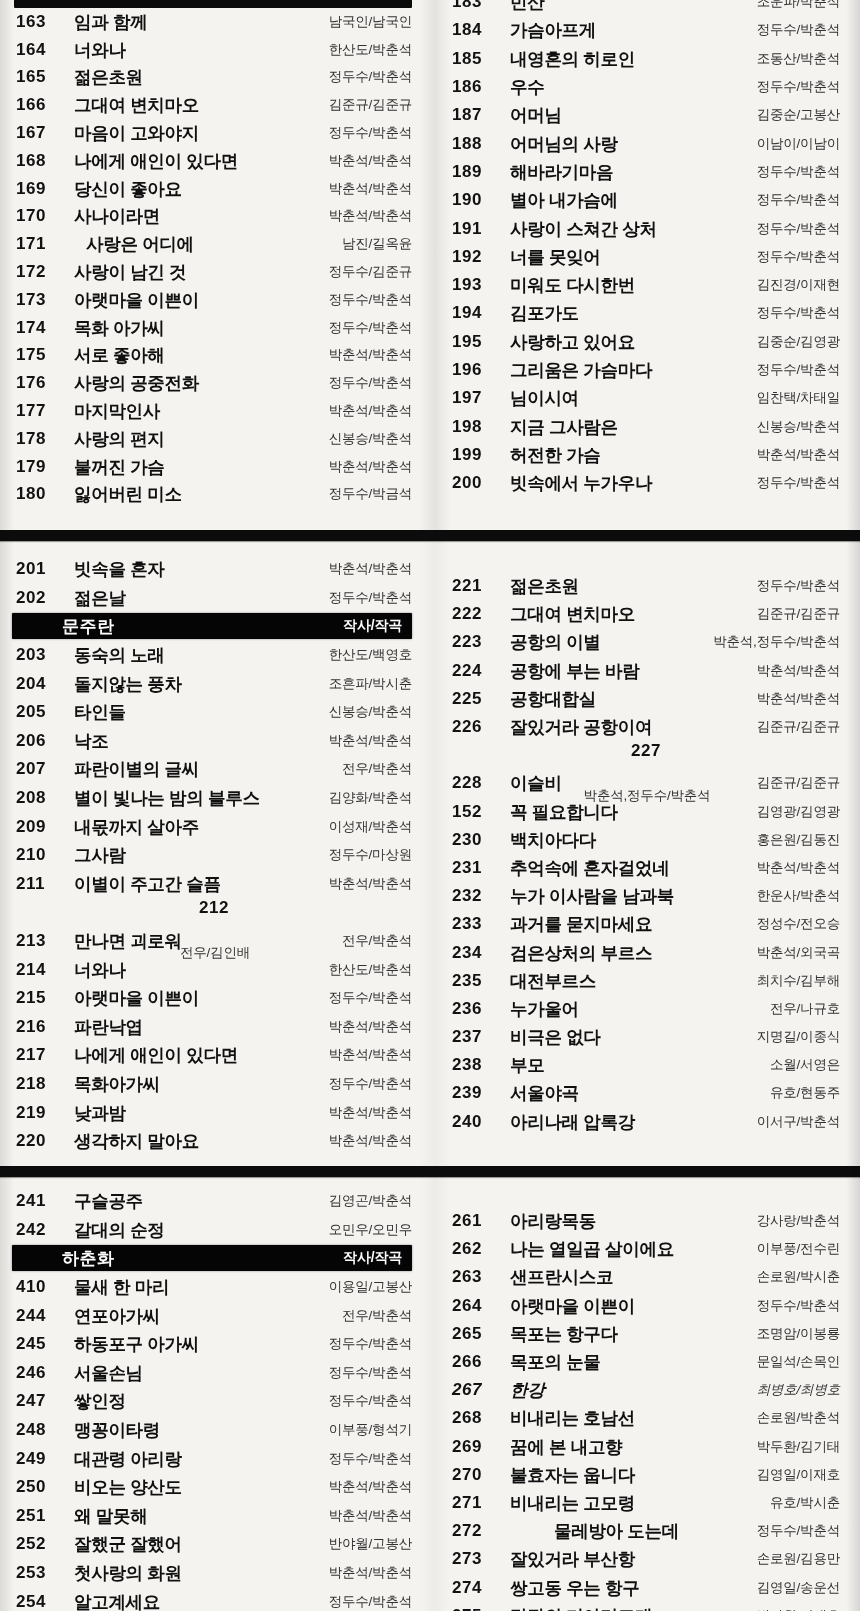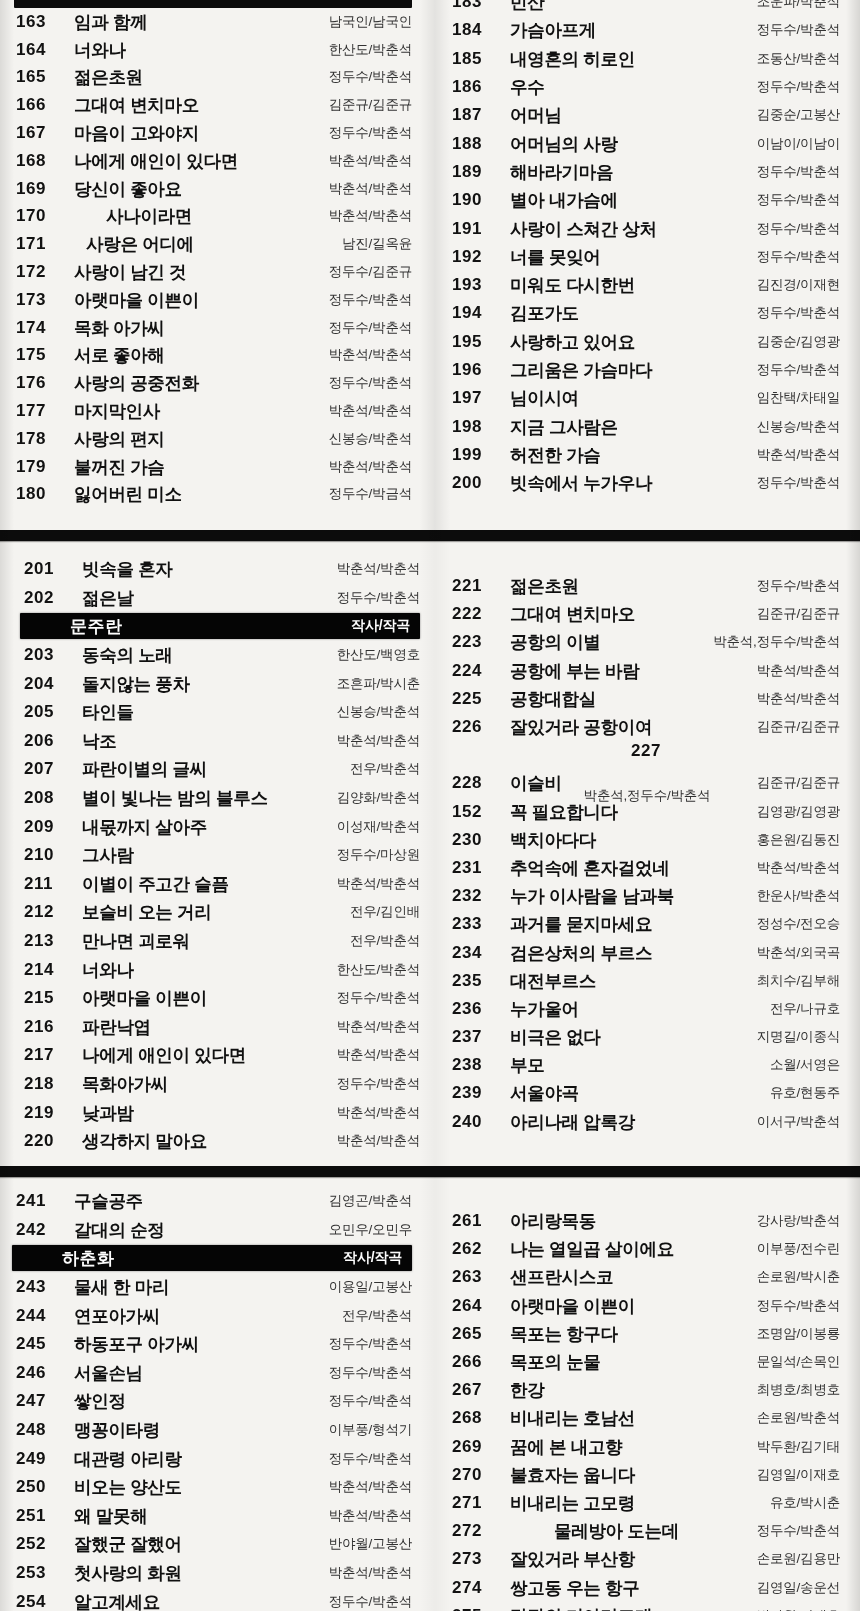--- a/index.html
+++ b/index.html
@@ -93,21 +93,21 @@
         <div class="row" style="height: 27.8px;">
           <span class="song-no">168</span>
           <span class="song-title">나에게 애인이 있다면</span>
           <span class="song-credits">박춘석/박춘석</span>
         </div>
         <div class="row" style="height: 27.8px;">
           <span class="song-no">169</span>
           <span class="song-title">당신이 좋아요</span>
           <span class="song-credits">박춘석/박춘석</span>
         </div>
-        <div class="row" style="height: 27.8px; gap: 32px;">
+        <div class="row" style="height: 27.8px;">
           <span class="song-no">170</span>
           <span class="song-title">사나이라면</span>
           <span class="song-credits">박춘석/박춘석</span>
         </div>
         <div class="row" style="height: 27.8px; gap: 12px;">
           <span class="song-no">171</span>
           <span class="song-title">사랑은 어디에</span>
           <span class="song-credits">남진/길옥윤</span>
         </div>
         <div class="row" style="height: 27.8px;">
@@ -241,21 +241,21 @@
           <span class="song-no">199</span>
           <span class="song-title">허전한 가슴</span>
           <span class="song-credits">박춘석/박춘석</span>
         </div>
         <div class="row" style="height: 28.3px;">
           <span class="song-no">200</span>
           <span class="song-title">빗속에서 누가우나</span>
           <span class="song-credits">정두수/박춘석</span>
         </div>
       </div>
-      <div class="col" style="left: 20px; top: 555px; width: 400px;">
+      <div class="col" style="left: 12px; top: 555px; width: 400px;">
         <div class="row" style="height: 28.6px;">
           <span class="song-no">201</span>
           <span class="song-title">빗속을 혼자</span>
           <span class="song-credits">박춘석/박춘석</span>
         </div>
         <div class="row" style="height: 28.6px;">
           <span class="song-no">202</span>
           <span class="song-title">젊은날</span>
           <span class="song-credits">정두수/박춘석</span>
         </div>
@@ -303,21 +303,21 @@
         <div class="row" style="height: 28.6px;">
           <span class="song-no">210</span>
           <span class="song-title">그사람</span>
           <span class="song-credits">정두수/마상원</span>
         </div>
         <div class="row" style="height: 28.6px;">
           <span class="song-no">211</span>
           <span class="song-title">이별이 주고간 슬픔</span>
           <span class="song-credits">박춘석/박춘석</span>
         </div>
-        <div class="row" style="height: 28.6px;">
+        <div class="row" style="height: 28.6px; flex-direction: column;">
           <span class="song-no">212</span>
           <span class="song-title">보슬비 오는 거리</span>
           <span class="song-credits">전우/김인배</span>
         </div>
         <div class="row" style="height: 28.6px;">
           <span class="song-no">213</span>
           <span class="song-title">만나면 괴로워</span>
           <span class="song-credits">전우/박춘석</span>
         </div>
         <div class="row" style="height: 28.6px;">
@@ -469,21 +469,21 @@
           <span class="song-title">갈대의 순정</span>
           <span class="song-credits">오민우/오민우</span>
         </div>
         <div class="row header-row" style="height: 28.6px;">
           <div class="header-bar">
             <span class="artist-name">하춘화</span>
             <span class="credits-label">작사/작곡</span>
           </div>
         </div>
         <div class="row" style="height: 28.6px;">
-          <span class="song-no">243</span>
+          <span class="song-no">410</span>
           <span class="song-title">물새 한 마리</span>
           <span class="song-credits">이용일/고봉산</span>
         </div>
         <div class="row" style="height: 28.6px;">
           <span class="song-no">244</span>
           <span class="song-title">연포아가씨</span>
           <span class="song-credits">전우/박춘석</span>
         </div>
         <div class="row" style="height: 28.6px;">
           <span class="song-no">245</span>
@@ -560,21 +560,21 @@
         <div class="row" style="height: 28.2px;">
           <span class="song-no">265</span>
           <span class="song-title">목포는 항구다</span>
           <span class="song-credits">조명암/이봉룡</span>
         </div>
         <div class="row" style="height: 28.2px;">
           <span class="song-no">266</span>
           <span class="song-title">목포의 눈물</span>
           <span class="song-credits">문일석/손목인</span>
         </div>
-        <div class="row" style="height: 28.2px;">
+        <div class="row" style="height: 28.2px; font-style: italic;">
           <span class="song-no">267</span>
           <span class="song-title">한강</span>
           <span class="song-credits">최병호/최병호</span>
         </div>
         <div class="row" style="height: 28.2px;">
           <span class="song-no">268</span>
           <span class="song-title">비내리는 호남선</span>
           <span class="song-credits">손로원/박춘석</span>
         </div>
         <div class="row" style="height: 28.2px;">

